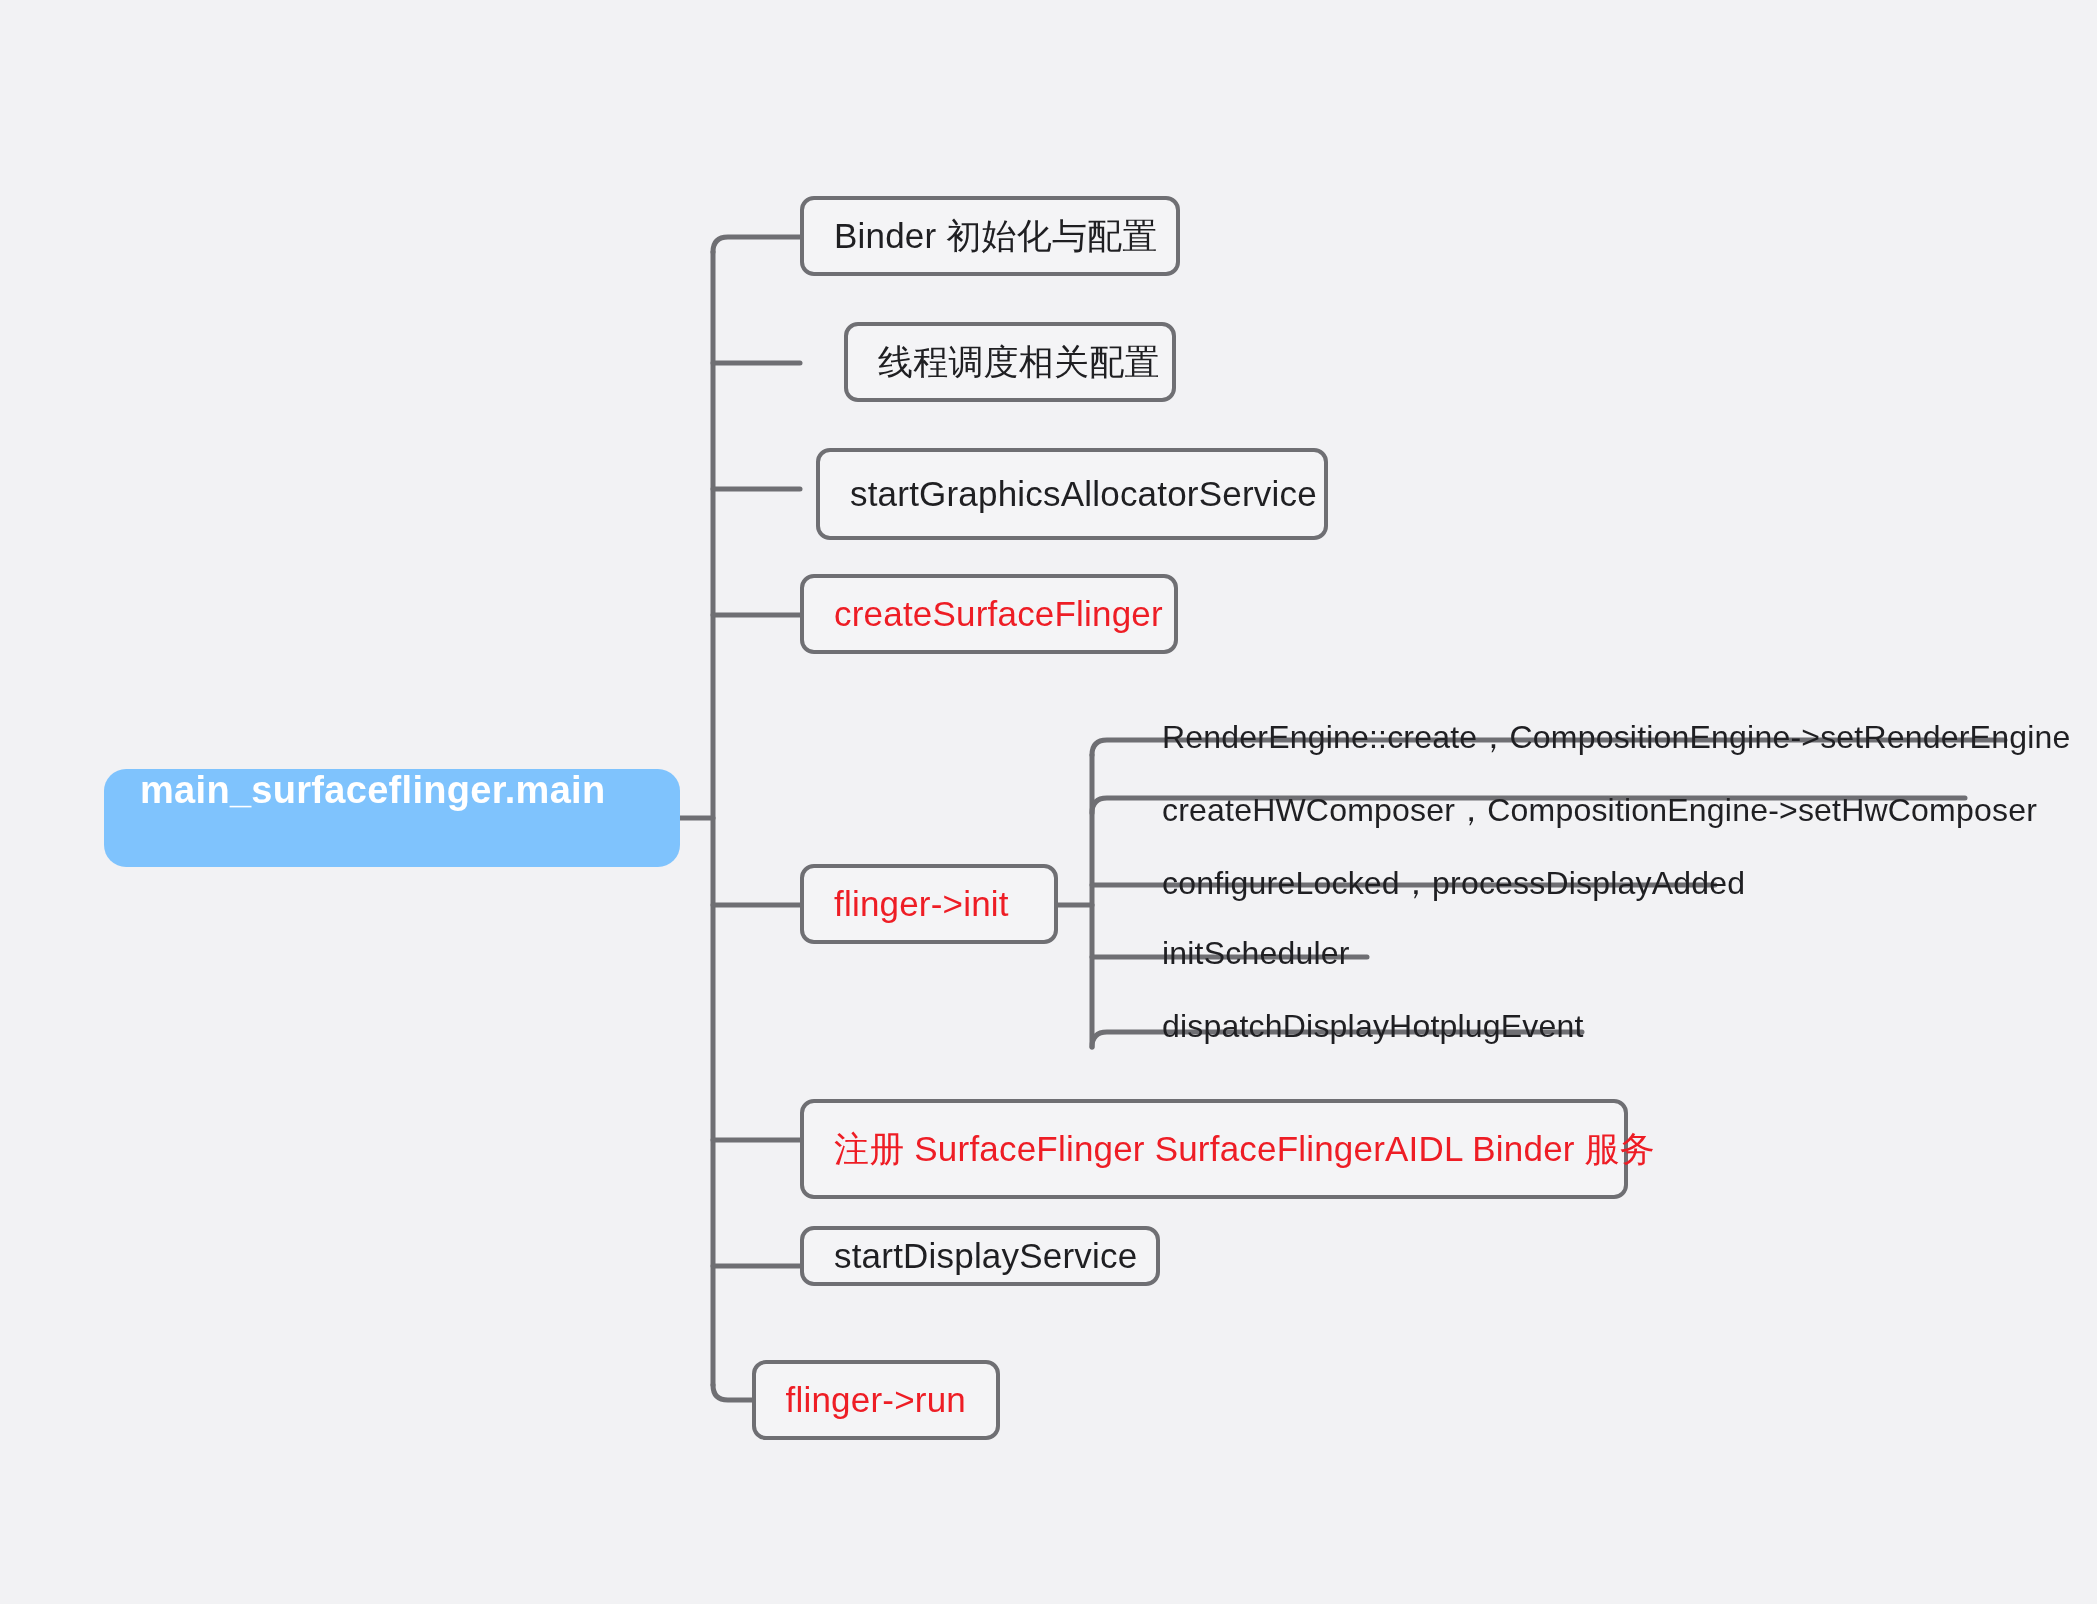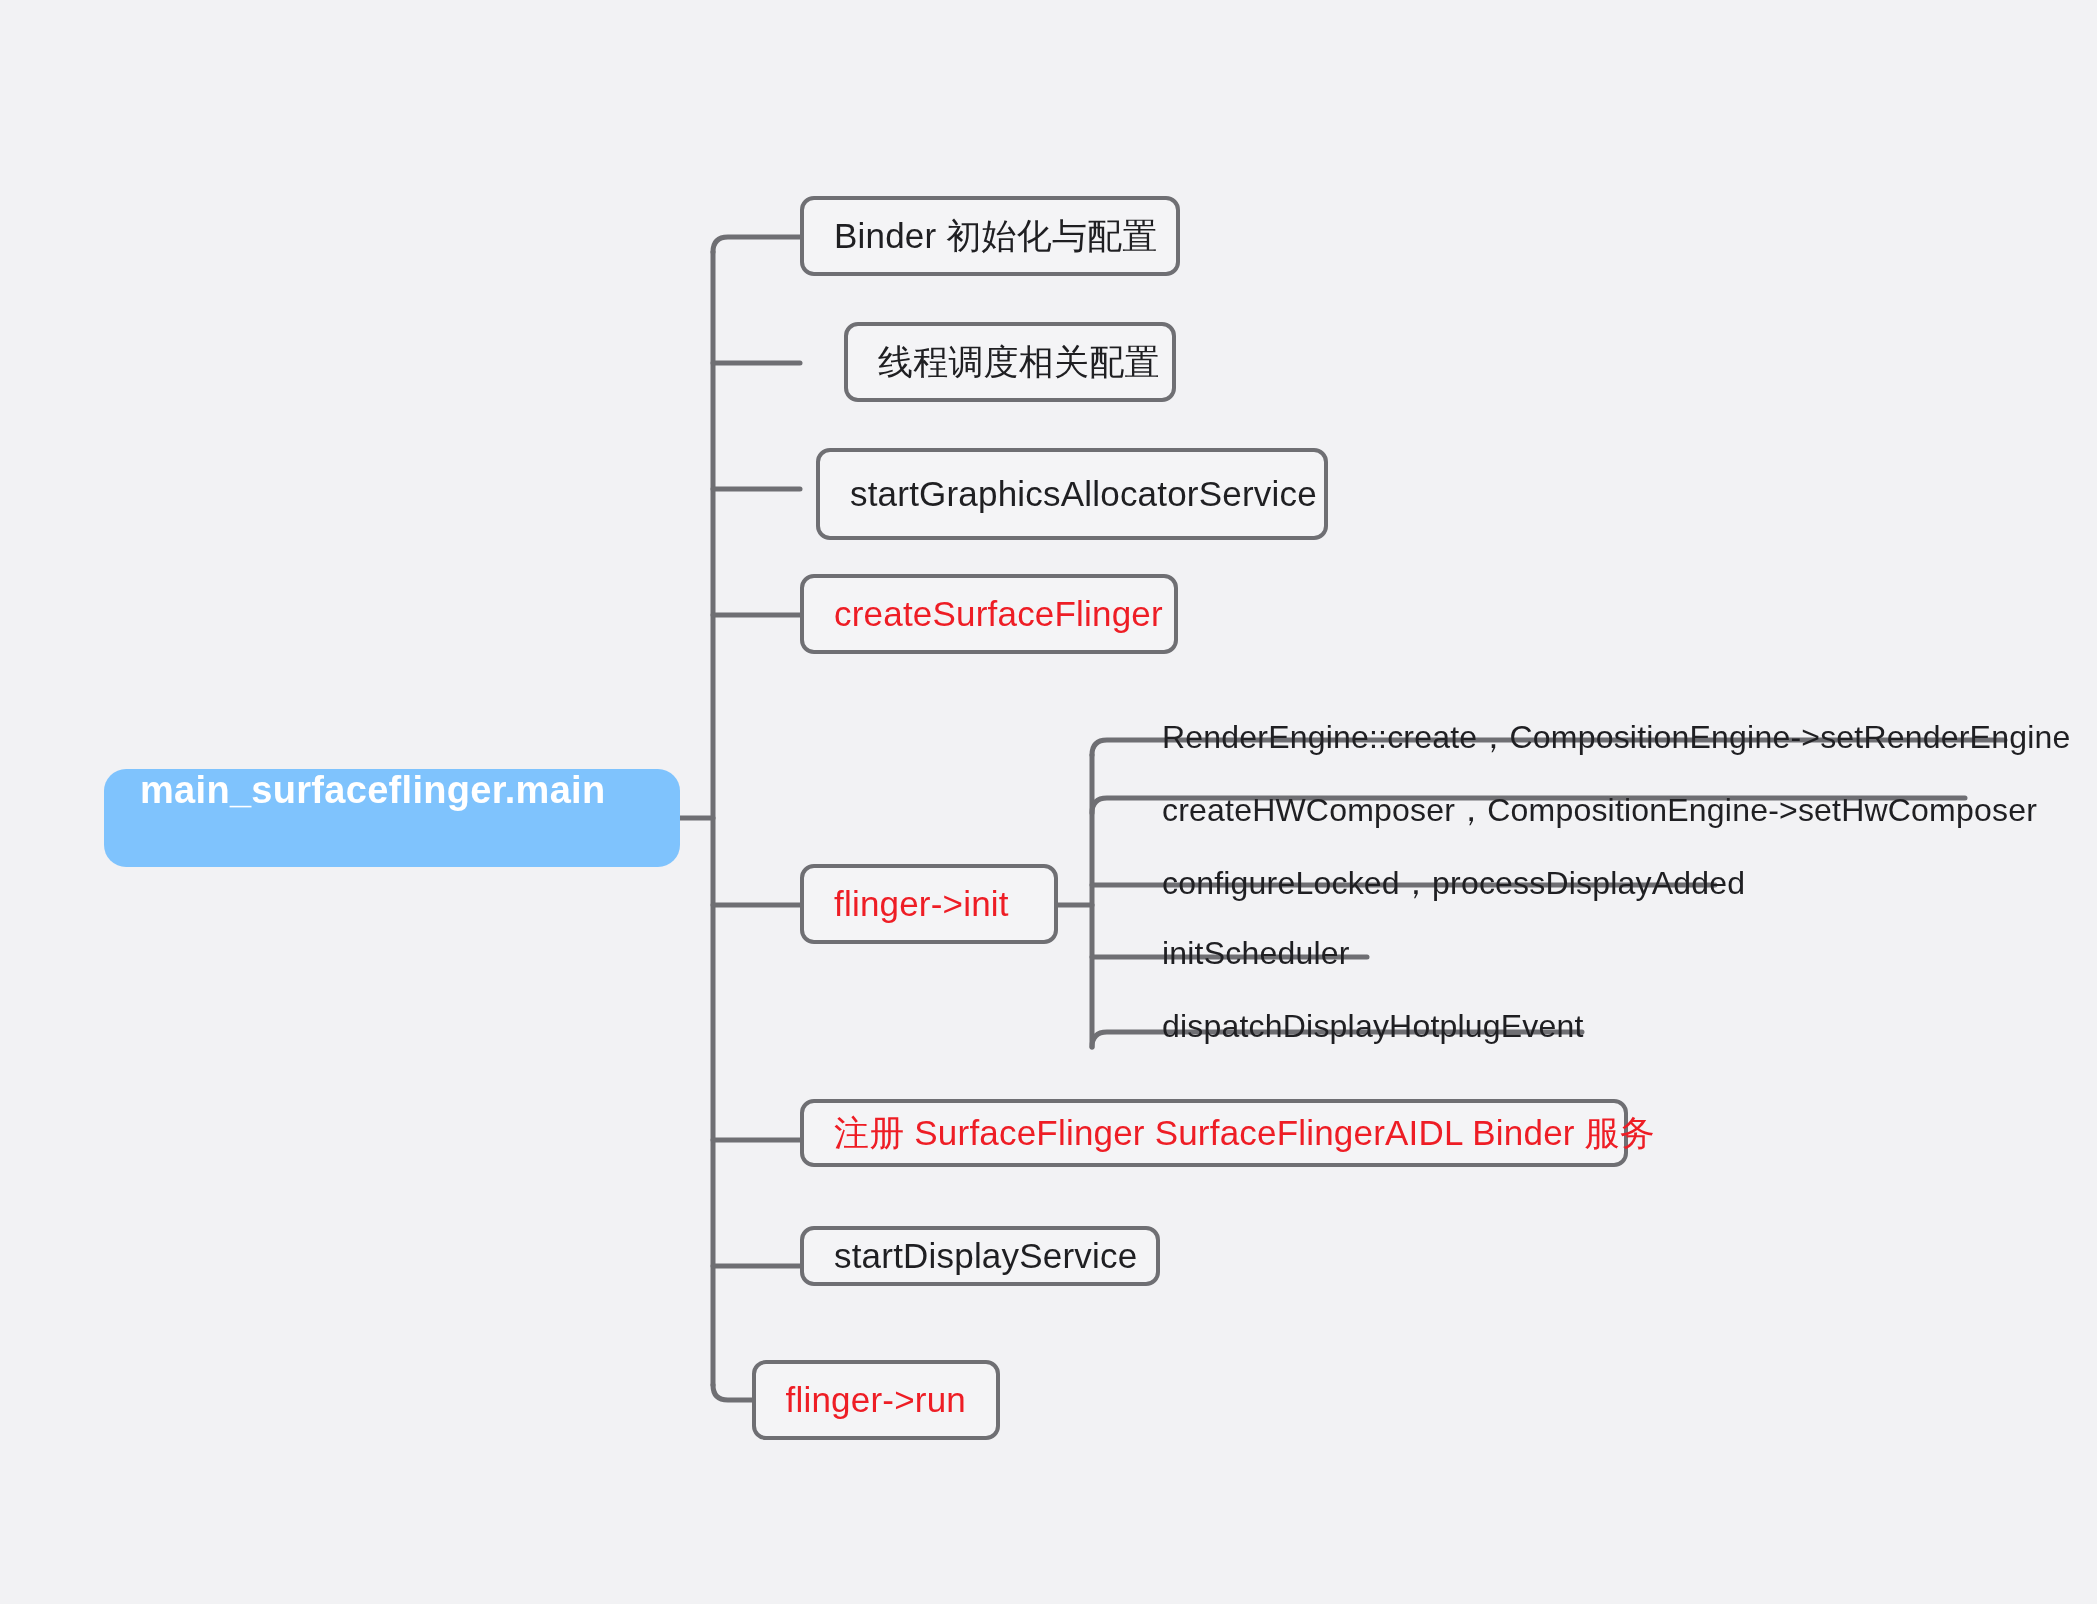--- a/index.html
+++ b/index.html
@@ -116,21 +116,21 @@
   </div>
 
   <div class="node red" style="left:800px; top:574px; width:378px; height:80px;">
     <span>createSurfaceFlinger</span>
   </div>
 
   <div class="node red" style="left:800px; top:864px; width:258px; height:80px;">
     <span>flinger-&gt;init</span>
   </div>
 
-  <div class="node red" style="left:800px; top:1099px; width:828px; height:68px;">
+  <div class="node red" style="left:800px; top:1099px; width:828px; height:100px;">
     <span>注册 SurfaceFlinger  SurfaceFlingerAIDL Binder 服务</span>
   </div>
 
   <div class="node" style="left:800px; top:1226px; width:360px; height:60px;">
     <span>startDisplayService</span>
   </div>
 
   <div class="node red" style="left:752px; top:1360px; width:248px; height:80px;justify-content:flex-end;">
     <span>flinger-&gt;run</span>
   </div>

